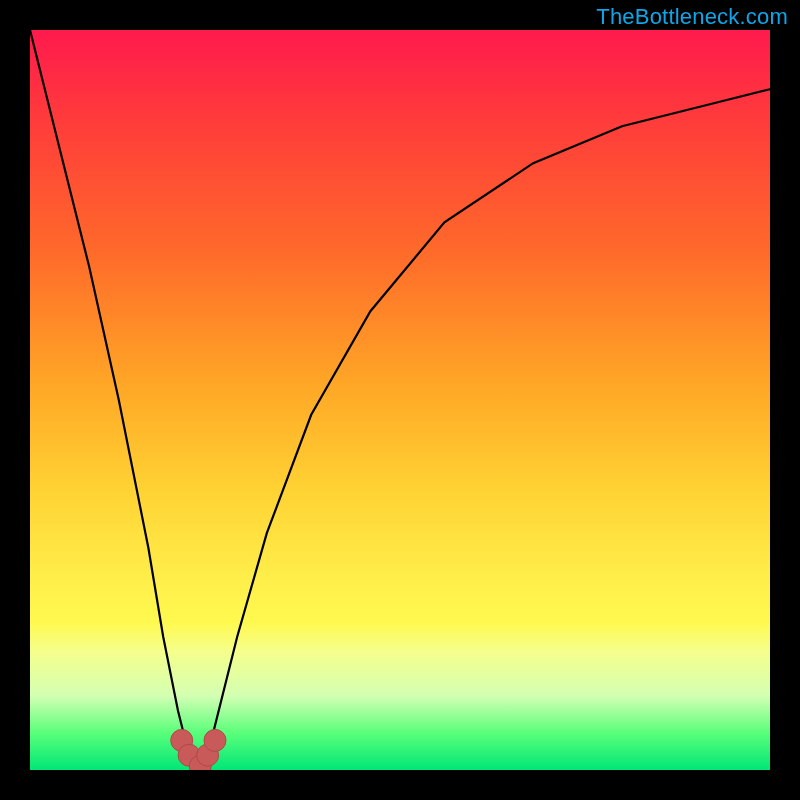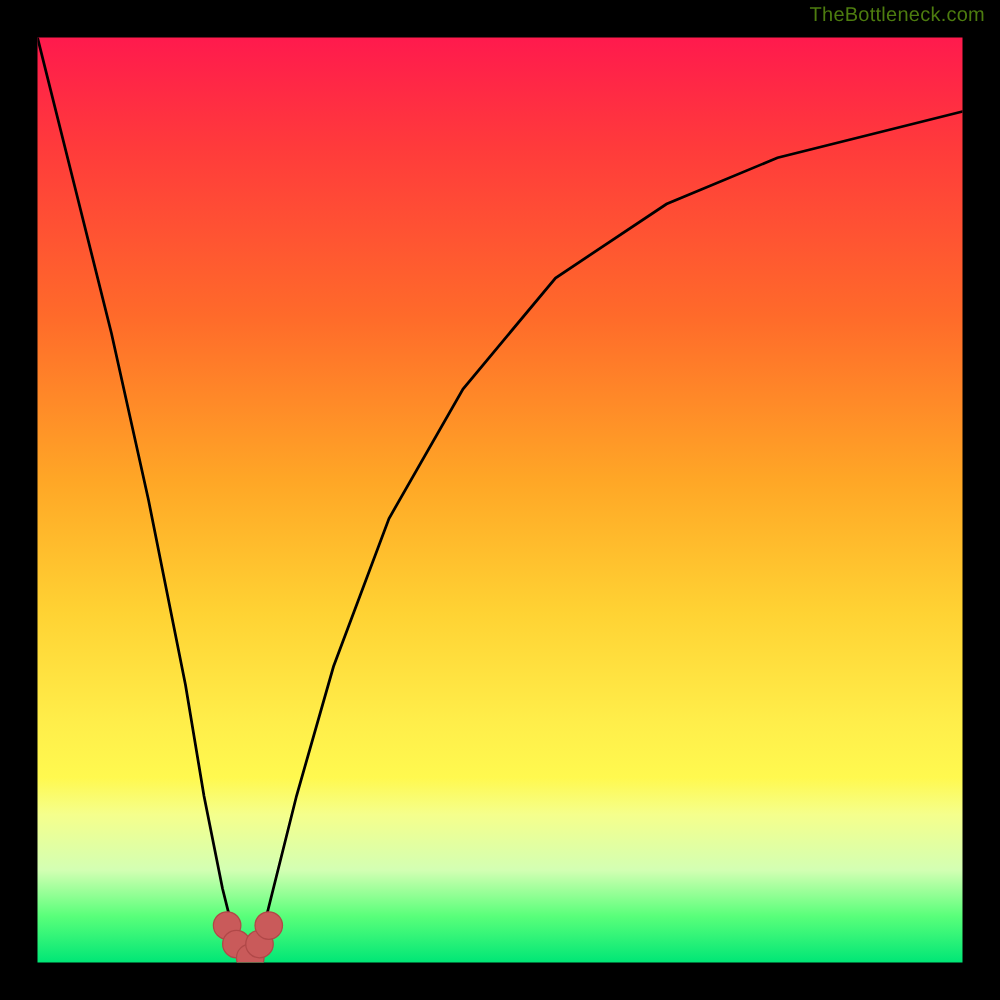--- a/index.html
+++ b/index.html
@@ -34,22 +34,22 @@
       #fff94f 80%,
       #f5ff8c 84%,
       #d3ffb3 90%,
       #59ff7a 95%,
       #00e676 100%);
   }
   .watermark {
     position: absolute;
     top: 4px;
     right: 12px;
-    color: #4d7c0f;
-    font-size: 16px;
+    color: #0ea5e9;
+    font-size: 22px;
     font-weight: 500;
     letter-spacing: 0.2px;
     user-select: none;
   }
   svg.curves {
     position: absolute;
     left: 0; top: 0;
     width: 740px;
     height: 740px;
   }

